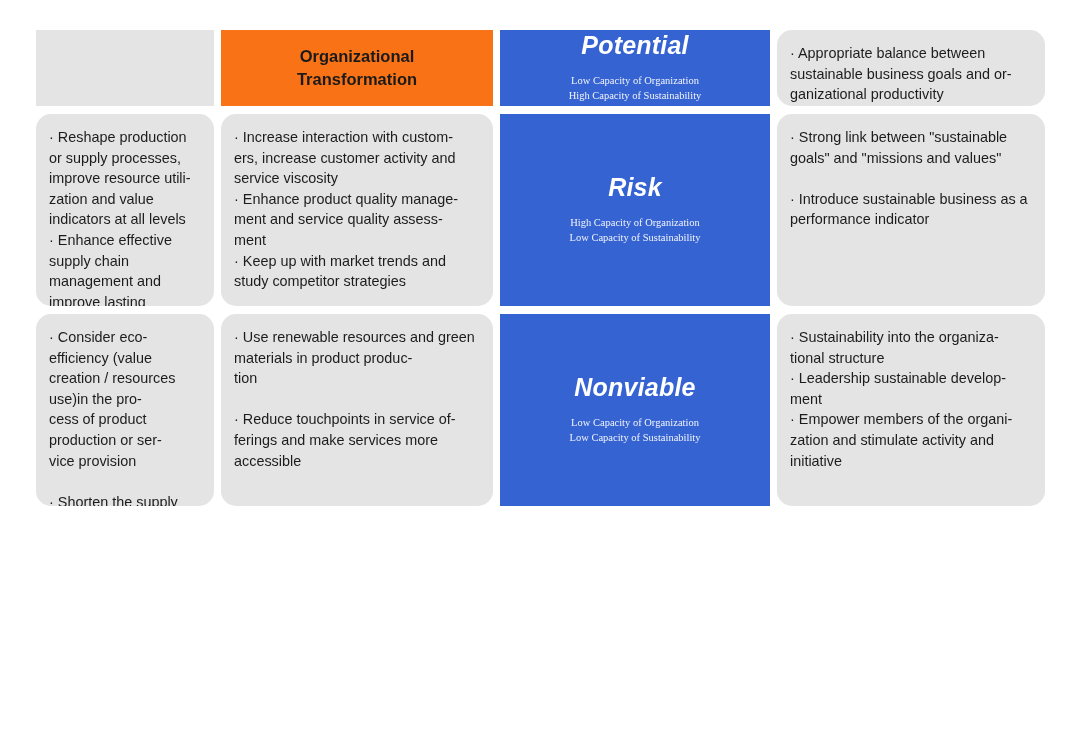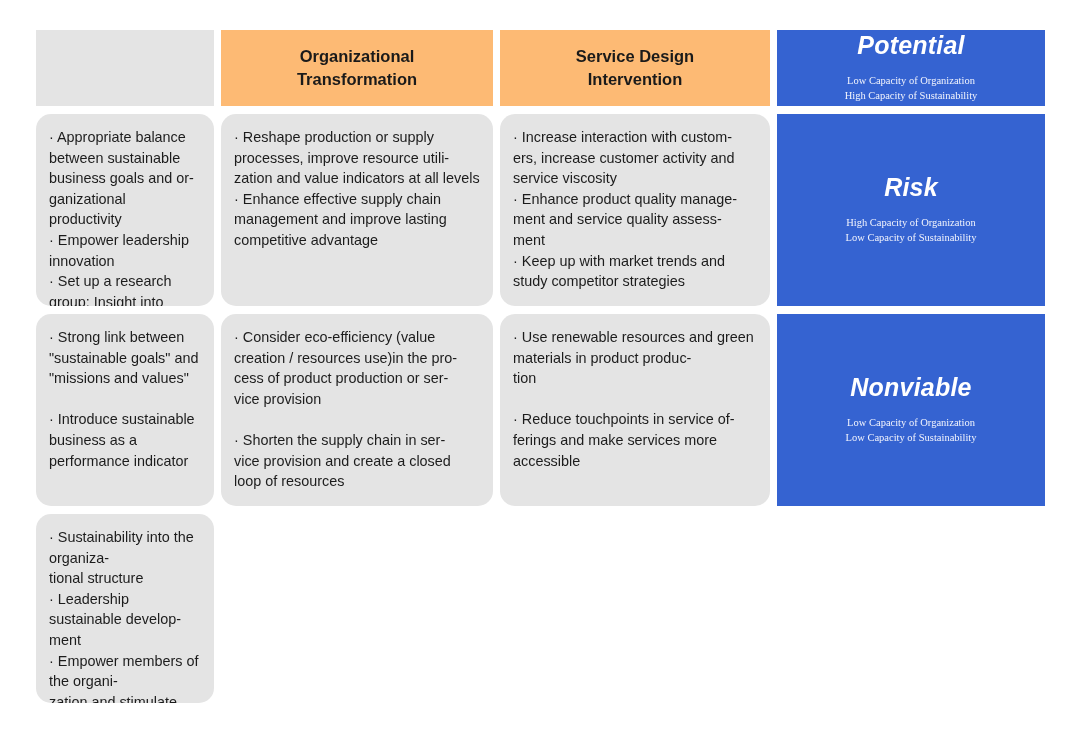--- a/index.html
+++ b/index.html
@@ -30,21 +30,21 @@
   .cell {
     box-sizing: border-box;
     overflow: hidden;
   }
 
   
   .corner {
     background: #e4e4e4;
   }
   .col-head {
-    background: #fdba74;
+    background: #f97316;
     display: flex;
     align-items: center;
     justify-content: center;
     text-align: center;
     font-size: 16.5px;
     font-weight: bold;
     line-height: 1.38;
     color: #1a1a1a;
     padding: 4px 10px;
     white-space: pre-line;
@@ -91,22 +91,20 @@
   }
 </style>
 </head>
 <body>
 
 <div class="matrix">
 
   <div class="cell corner"></div>
   <div class="cell col-head">Organizational
 Transformation</div>
-  <div class="cell col-head">Service Design
-Intervention</div>
 
   <div class="cell row-head">
     <div class="row-head-title">Potential</div>
     <div class="row-head-sub">Low Capacity of Organization
 High Capacity of Sustainability</div>
   </div>
   <div class="cell body-cell">· Appropriate balance between sustainable business goals and or-
 ganizational productivity
 · Empower leadership innovation
 · Set up a research group: Insight into demand, market trends, and evaluation output</div>

